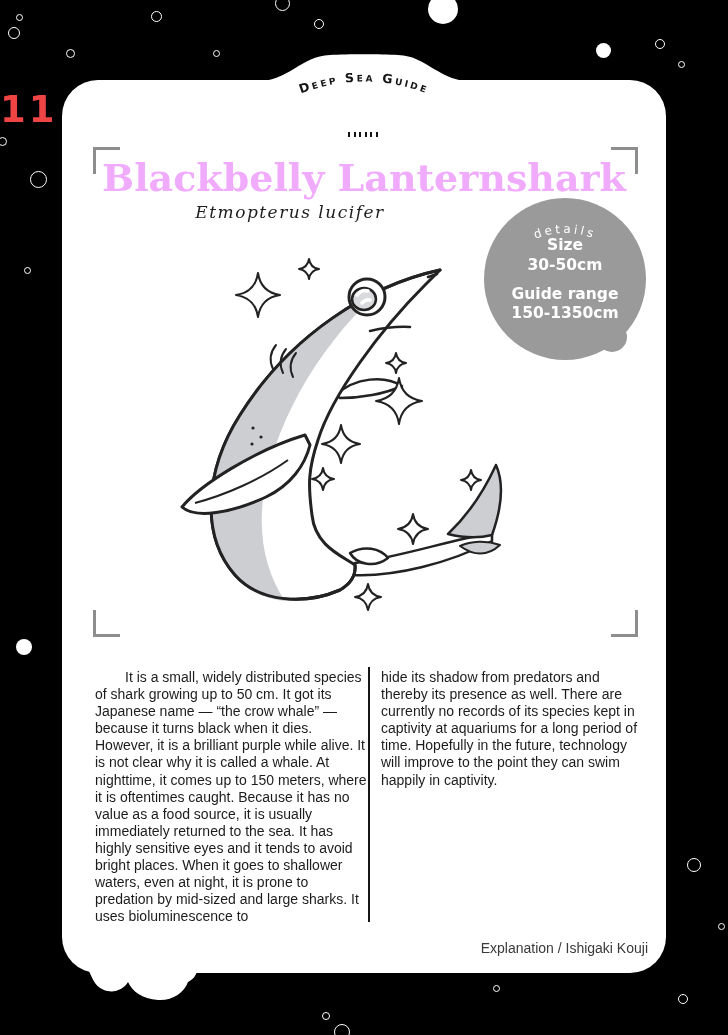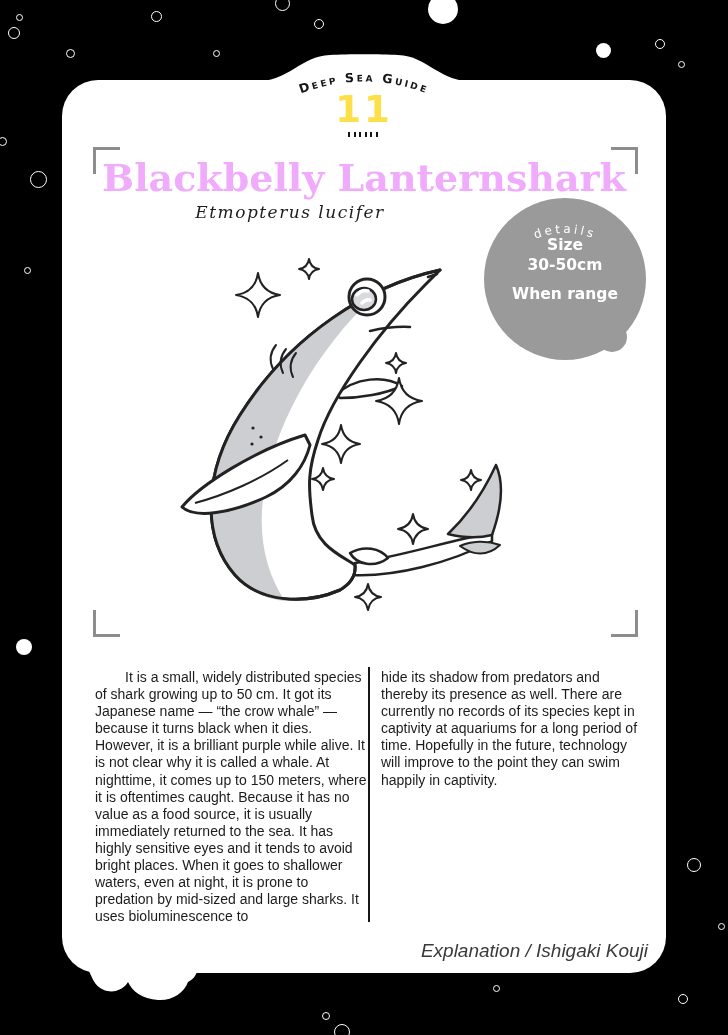--- a/index.html
+++ b/index.html
@@ -10,23 +10,23 @@
   .bubble.ring{border:1.6px solid #fff;background:transparent;}
   .bubble.fill{background:#fff;}
   
   .card{position:absolute;left:62px;top:80px;width:604px;height:893px;background:#fff;border-radius:36px;}
   .bump-svg{position:absolute;left:252px;top:53px;width:224px;height:29px;}
   .drip-svg{position:absolute;left:76px;top:969px;width:122px;height:42px;}
   
   .series-svg{position:absolute;left:270px;top:60px;width:188px;height:44px;}
   .series-svg text{font-family:"DejaVu Sans",sans-serif;font-size:12.5px;font-weight:700;
                    letter-spacing:2.5px;fill:#161616;font-variant:small-caps;}
-  .issue-number{position:absolute;left:0;top:88px;width:728px;text-align:center;
+  .issue-number{position:absolute;left:0;top:88px;width:728px;
                 font-family:"DejaVu Sans",sans-serif;font-weight:800;font-size:37px;
-                letter-spacing:3px;color:#fde047;}
+                letter-spacing:3px;color:#ef4444;}
   .ticks{position:absolute;left:348px;top:132px;width:32px;height:5px;
          background:repeating-linear-gradient(90deg,#141414 0 2px,transparent 2px 5.6px);}
   .page-title{position:absolute;left:0;top:155px;width:728px;text-align:center;
               font-family:"DejaVu Serif","Liberation Serif",serif;font-weight:700;
               font-size:38px;color:#f0abfc;}
   .sci-name{position:absolute;left:0;top:202px;width:580px;text-align:center;
             font-family:"DejaVu Serif","Liberation Serif",serif;font-style:italic;
             font-size:17px;letter-spacing:1.5px;color:#1d1d1d;}
   
   .bk{position:absolute;width:24px;height:24px;border:0 solid #8d8d8d;}
@@ -44,21 +44,21 @@
   .details-text .group{margin-bottom:9px;}
   
   .shark-svg{position:absolute;left:140px;top:245px;width:400px;height:380px;}
   
   .col{position:absolute;top:669px;width:272px;font-size:14px;line-height:17.1px;color:#1c1c1c;}
   .col1{left:95px;}
   .col1 .para{text-indent:30px;}
   .col2{left:381px;width:268px;}
   .divider{position:absolute;left:368px;top:667px;width:2px;height:255px;background:#161616;}
   .credit{position:absolute;left:300px;top:940px;width:348px;text-align:right;
-          font-size:19px;color:#3a3a3a;font-style:italic;}
+          font-size:14px;color:#3a3a3a;}
 </style>
 </head>
 <body>
 
 <div class="stage">
 
   <div class="bubble ring" style="left:16px;top:14px;width:5px;height:5px;"></div>
   <div class="bubble ring" style="left:8px;top:27px;width:10px;height:10px;"></div>
   <div class="bubble ring" style="left:66px;top:49px;width:7px;height:7px;"></div>
   <div class="bubble ring" style="left:151px;top:11px;width:9px;height:9px;"></div>
@@ -112,21 +112,22 @@
     <text text-anchor="middle">
       <textPath href="#detailsArc" startOffset="50%">details</textPath>
     </text>
   </svg>
   <div class="details-text">
     <div class="group">
       <div>Size</div>
       <div>30-50cm</div>
     </div>
     <div class="group">
-      <div>When range</div>
+      <div>Guide range</div>
+      <div>150-1350cm</div>
     </div>
   </div>
 
   <svg class="shark-svg" viewBox="0 0 400 380">
 
     <path d="M215,318 C260,312 310,295 352,288 L352,296 C310,318 255,332 212,330 Z" fill="#ffffff" stroke="#222" stroke-width="2.5" stroke-linejoin="round"></path>
 
     <path d="M352,290 C362,262 364,238 356,220 C344,246 328,270 308,289 C324,293 340,293 352,290 Z" fill="#cdced2" stroke="#222" stroke-width="2.5" stroke-linejoin="round"></path>
 
     <path d="M320,301 C334,311 348,311 360,300 C346,295 331,296 320,301 Z" fill="#cdced2" stroke="#222" stroke-width="2" stroke-linejoin="round"></path>

